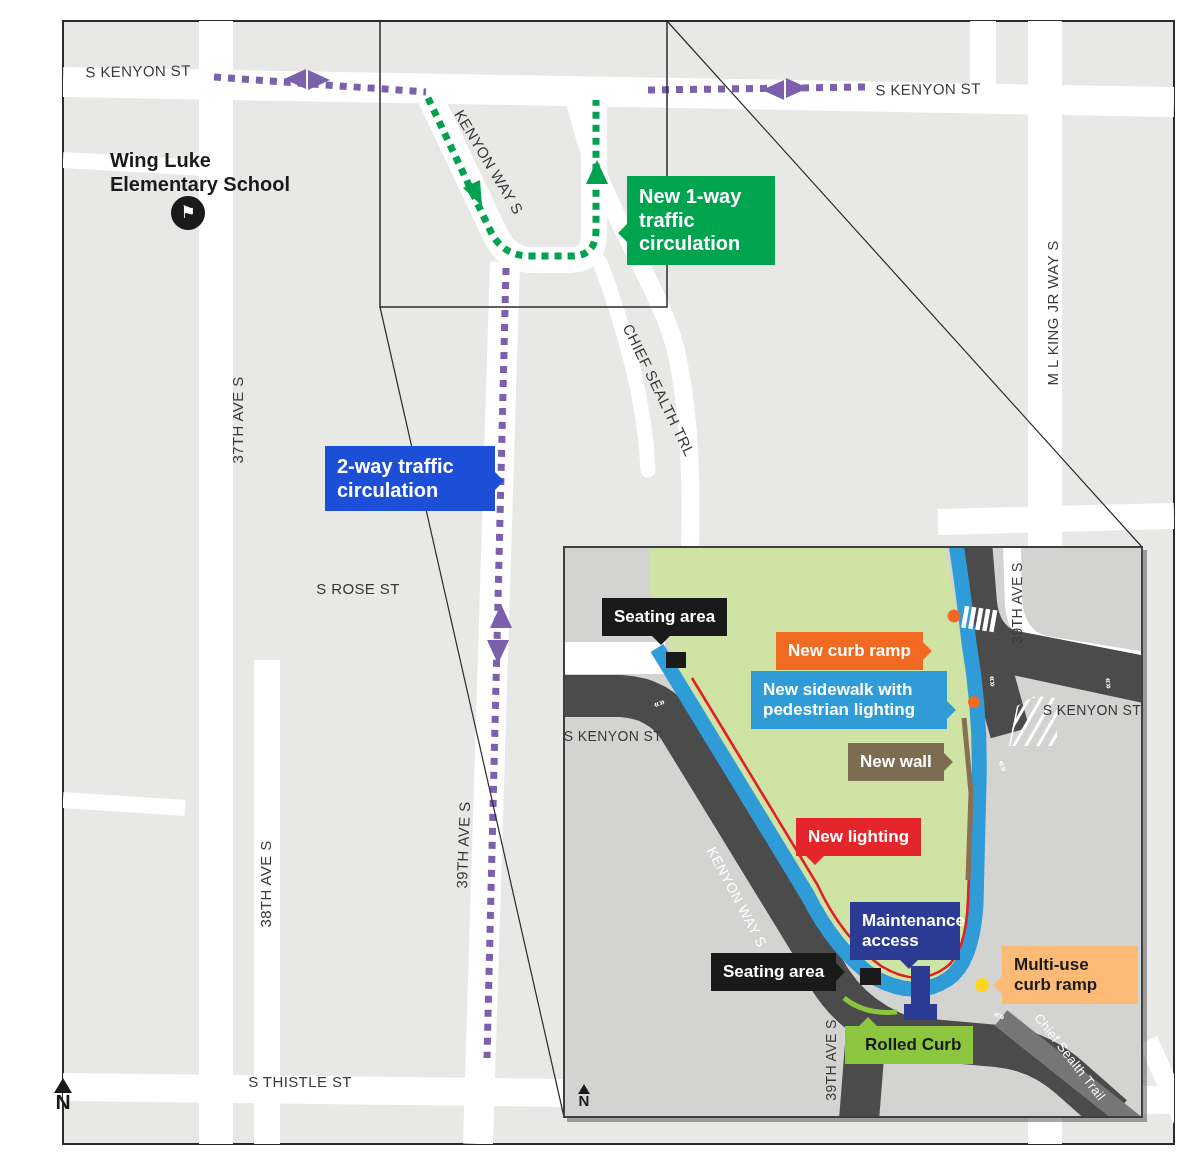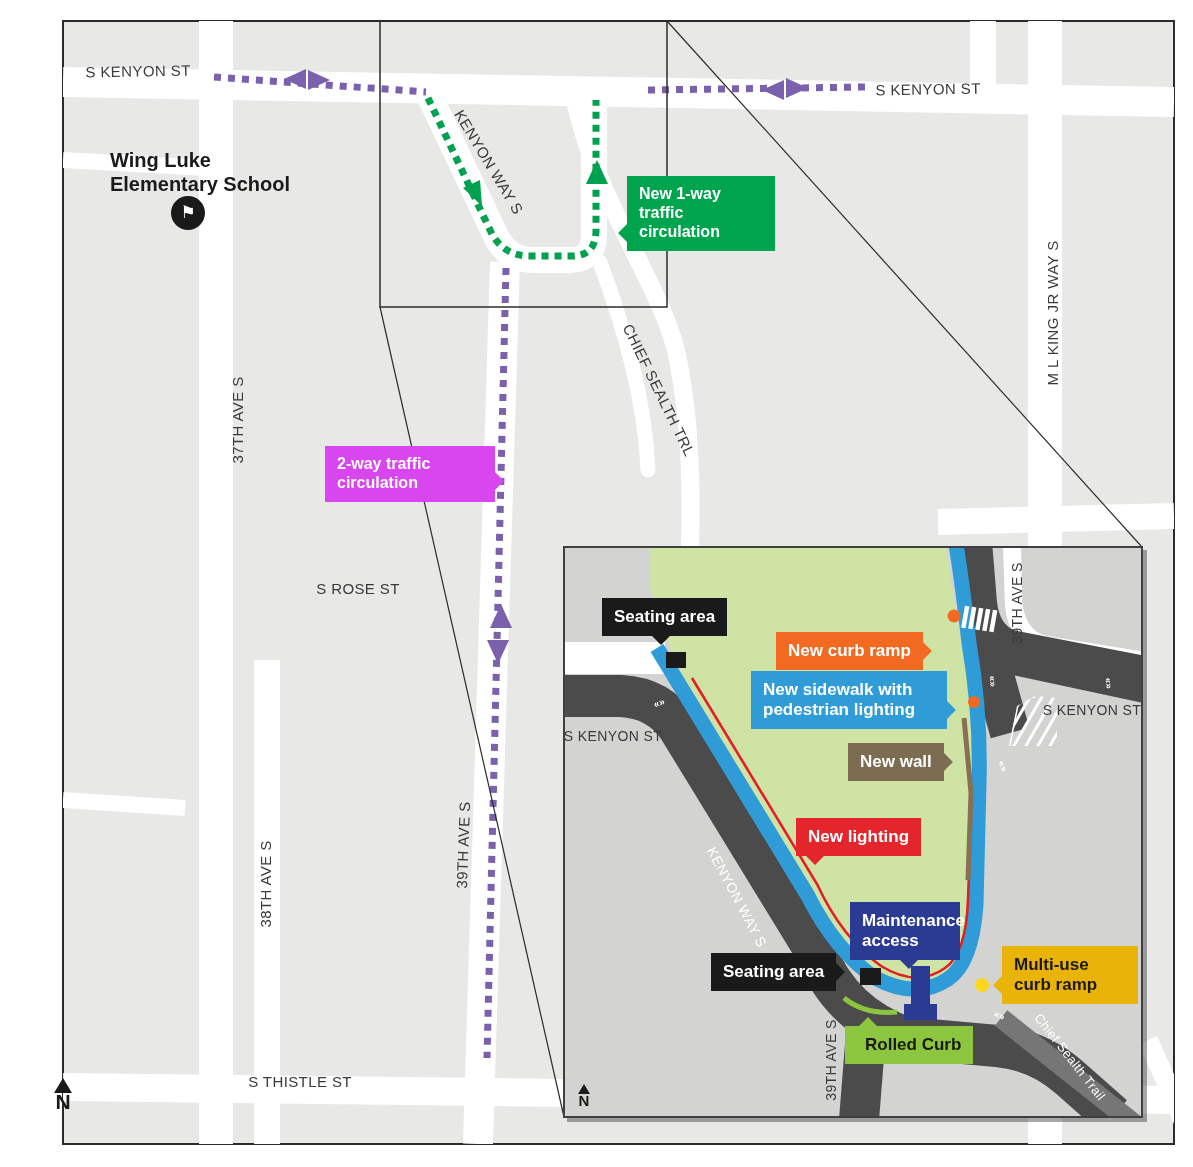--- a/index.html
+++ b/index.html
@@ -9,31 +9,31 @@
   .abs{position:absolute;}
   
   .street{position:absolute;font-size:15px;color:#3a3a3a;letter-spacing:.4px;white-space:nowrap;
           transform:translate(-50%,-50%) rotate(var(--r,0deg));font-weight:400;}
   .street.inset-st{font-size:14px;}
   .street.white-st{color:#fff;}
   
   .callout{position:absolute;color:#fff;font-weight:bold;line-height:1.18;padding:9px 12px;
            box-sizing:border-box;}
   .callout .ptr{position:absolute;width:14px;height:14px;background:inherit;transform:rotate(45deg);}
-  .co-main{font-size:16px;}
+  .co-main{font-size:20px;}
   .co-inset{font-size:17px;}
   .co-green{background:#00a44f;}
-  .co-purple{background:#d946ef;}
+  .co-purple{background:#1d4ed8;}
   .co-black{background:#1a1a1a;}
   .co-orange{background:#f26a21;}
   .co-blue{background:#2f9cd8;}
   .co-brown{background:#7c6c52;}
   .co-red{background:#e4262c;}
   .co-navy{background:#2b3a92;}
-  .co-yellow{background:#eab308;color:#1a1a1a;}
+  .co-yellow{background:#fdba74;color:#1a1a1a;}
   .co-lime{background:#8cc63e;color:#1a1a1a;padding-left:20px;}
   
   .school-label{position:absolute;left:200px;top:172px;transform:translate(-50%,-50%);
     text-align:left;font-weight:bold;font-size:20px;color:#1a1a1a;line-height:1.2;white-space:nowrap;}
   .school-icon{position:absolute;left:171px;top:196px;width:34px;height:34px;border-radius:50%;
     background:#1a1a1a;color:#fff;text-align:center;line-height:34px;font-size:17px;}
   
   .north{position:absolute;text-align:center;color:#1a1a1a;font-weight:bold;}
   .north .tri{width:0;height:0;border-left:9px solid transparent;border-right:9px solid transparent;
     border-bottom:15px solid #1a1a1a;margin:0 auto;}

